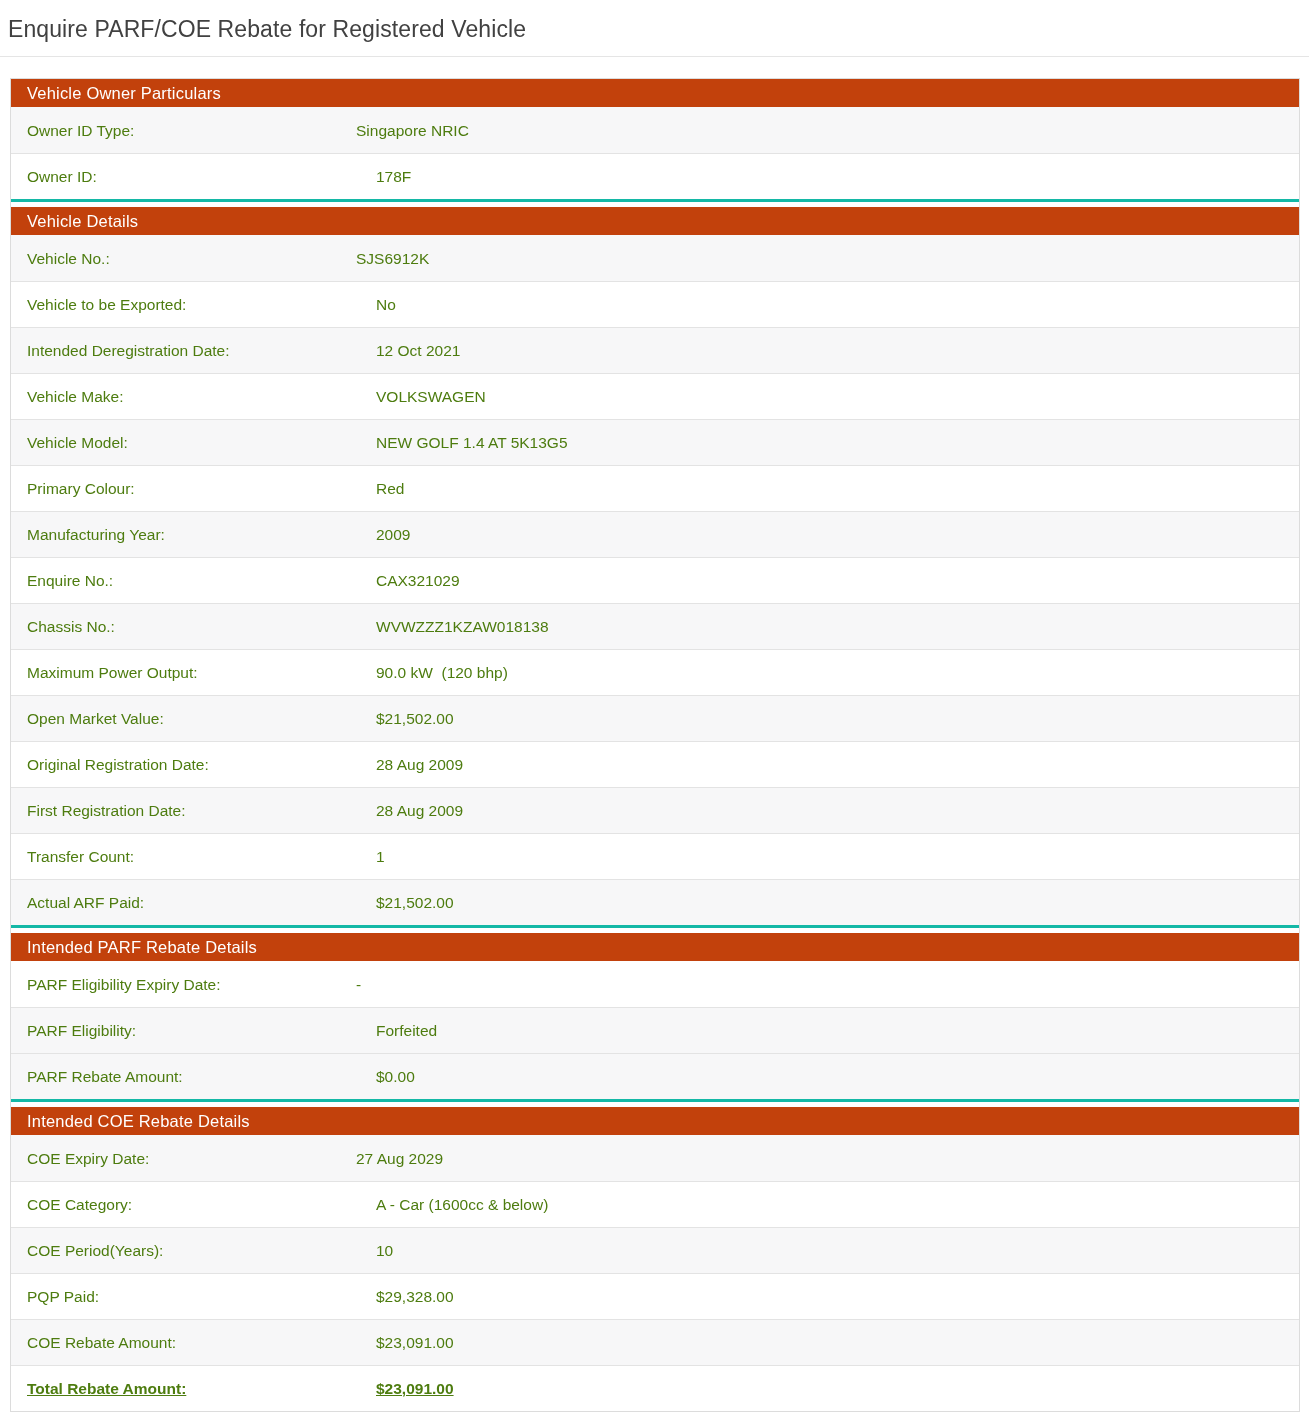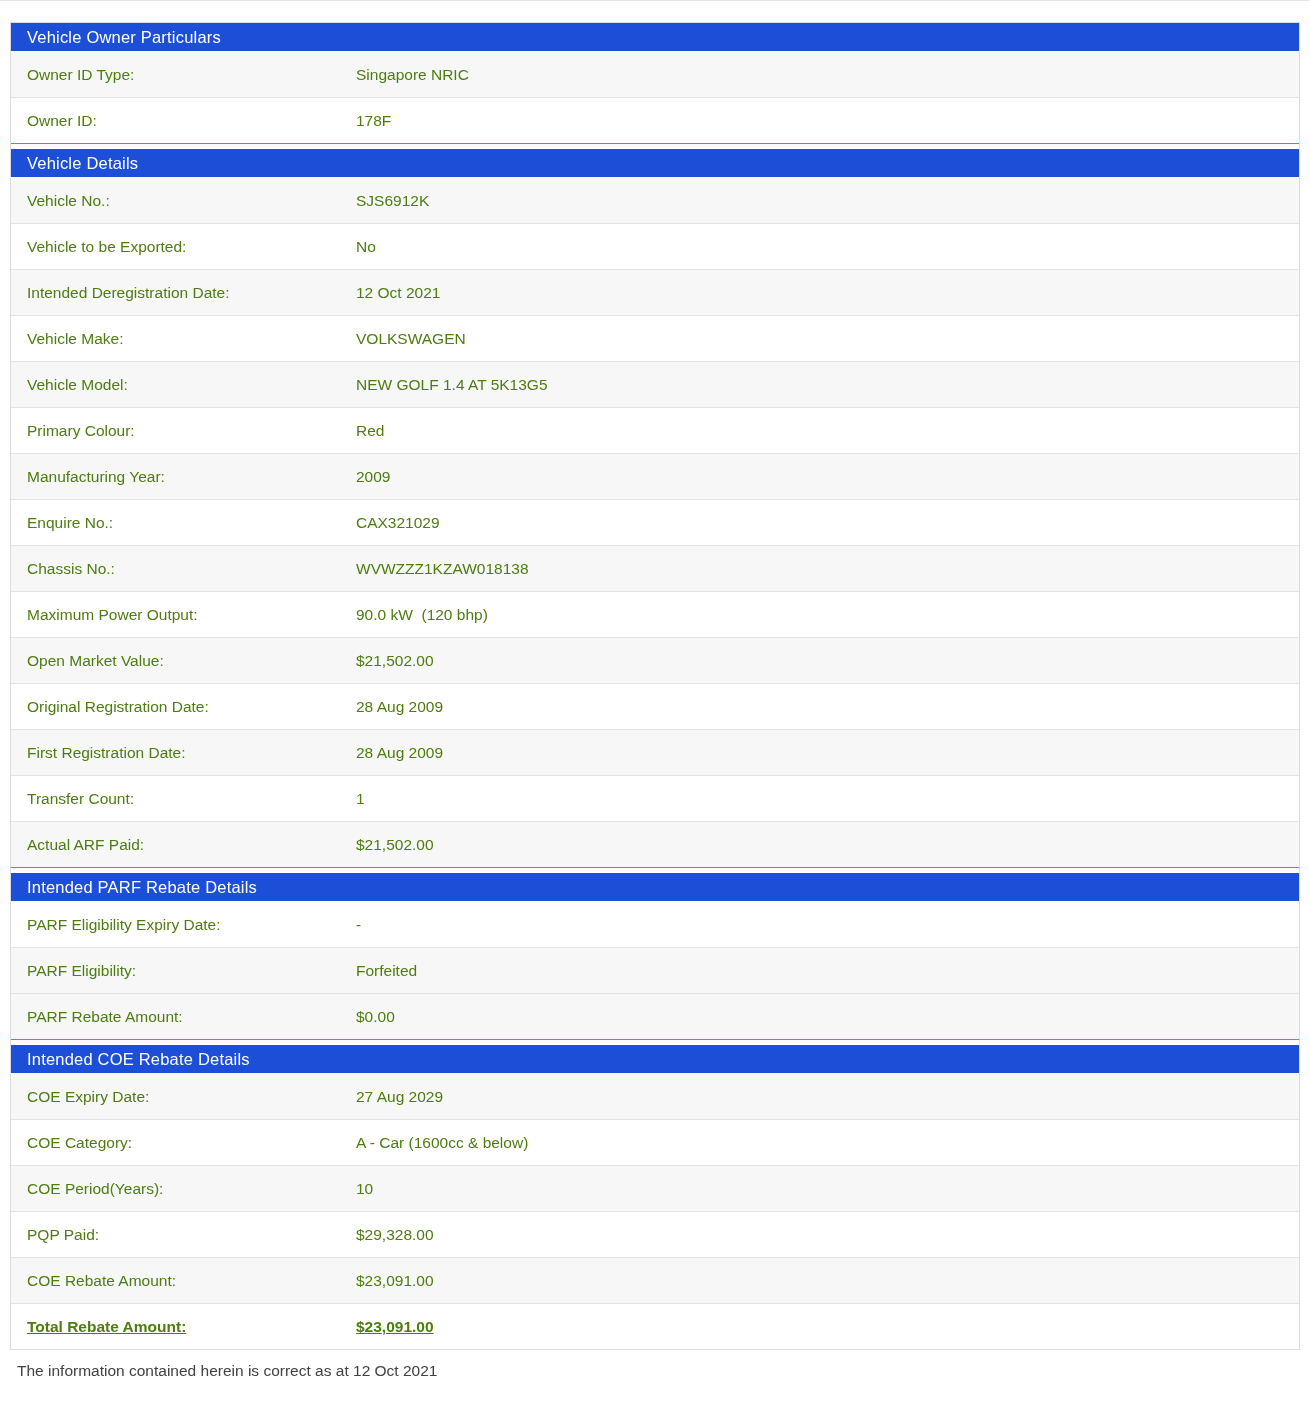--- a/index.html
+++ b/index.html
@@ -34,39 +34,39 @@
     padding: 21px 9px 0 10px;
   }
 
   .enquiry-table {
     width: 100%;
     border: 1px solid #dcdcdc;
     background: #ffffff;
   }
 
   .section-header {
-    background: #1d4ed8;
+    background: #c2410c;
     color: #ffffff;
     font-size: 16.5px;
     line-height: 20px;
     font-weight: 400;
     padding: 4px 16px 4px 16px;
     letter-spacing: 0.2px;
   }
   .section + .section .section-header { margin-top: 5px; }
 
   .row {
     display: flex;
     align-items: center;
     min-height: 46px;
     background: #ffffff;
   }
   .row.alt { background: #f7f7f8; }
-  .row + .row { border-top: 1px solid #e3e3e3; }
-  .section + .section { border-top: 1px solid #14b8a6; }
+  .row + .row { border-top: 1px solid #e3e3e3; gap: 20px; }
+  .section + .section { border-top: 3px solid #14b8a6; }
 
   .cell {
     font-size: 15.5px;
     line-height: 19px;
     color: #4d7c0f;
   }
   .cell.label {
     width: 345px;
     flex: 0 0 345px;
     padding-left: 16px;
@@ -82,20 +82,21 @@
     padding: 11px 0 6px 7px;
     font-size: 15.5px;
     line-height: 19px;
     color: #414141;
   }
 </style>
 </head>
 <body>
 
 <div class="page">
+  <h1 class="page-title">Enquire PARF/COE Rebate for Registered Vehicle</h1>
   <hr class="title-divider">
   <div class="content">
     <div class="enquiry-table" id="sections-root">
         <div class="section">
           <div class="section-header">Vehicle Owner Particulars</div>
           <div class="row alt">
             <div class="cell label">Owner ID Type:</div>
             <div class="cell value">Singapore NRIC</div>
           </div>
           <div class="row">

